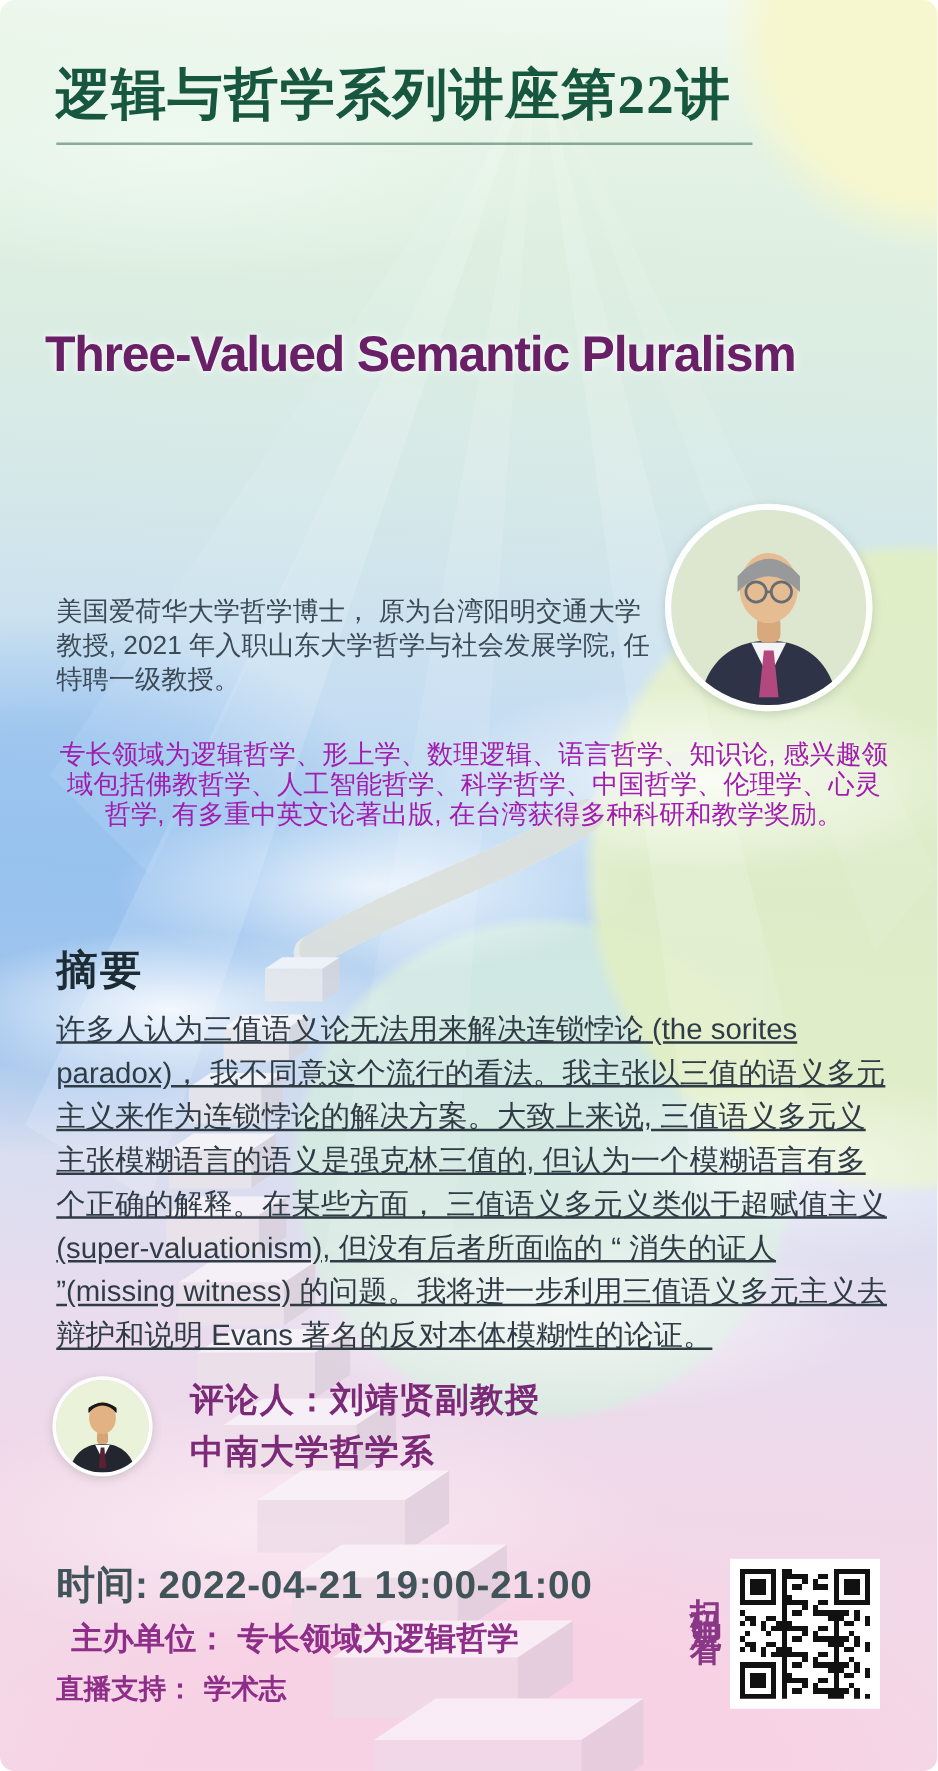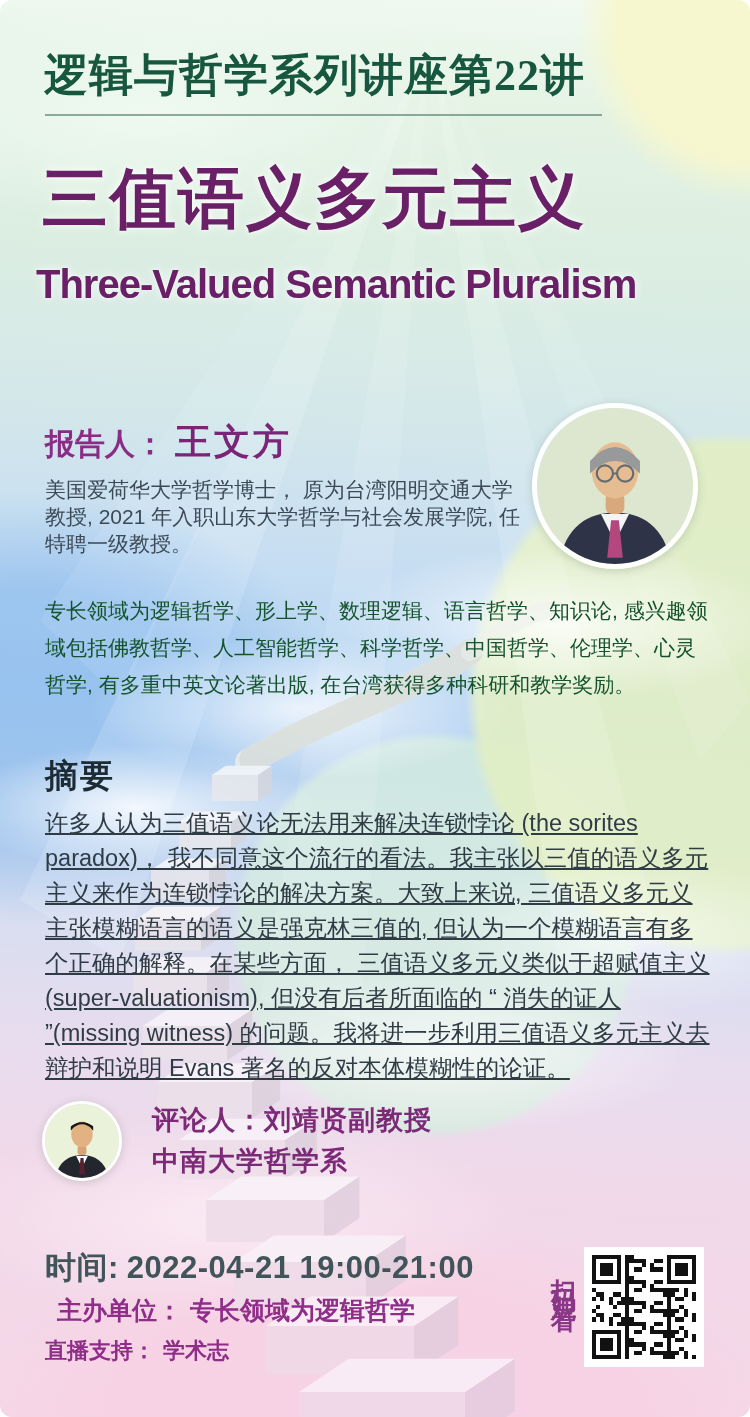--- a/index.html
+++ b/index.html
@@ -45,21 +45,21 @@
     text-shadow:0 0 10px rgba(255,255,255,.9),0 0 3px rgba(255,255,255,.7);
   }
   .title-en{
     left:36px;top:262px;font-size:40px;font-weight:bold;color:#6a2066;letter-spacing:-1px;white-space:nowrap;
     text-shadow:0 0 8px rgba(255,255,255,.9),0 0 2px rgba(255,255,255,.7);
   }
   .speaker-line{left:45px;top:418px;display:flex;align-items:baseline;gap:10px;}
   .sp-label{font-size:30px;font-weight:bold;color:#8a2c85;}
   .sp-name{font-size:36px;font-weight:bold;color:#7c2578;letter-spacing:3px;}
   .bio{left:45px;top:476px;width:478px;font-size:21px;line-height:27px;color:#3c4a56;}
-  .expertise{left:45px;top:592px;width:668px;font-size:21px;line-height:37px;color:#14532d;}
+  .expertise{left:45px;top:592px;width:668px;font-size:21px;line-height:24px;color:#a21caf;text-align:center;}
 
   .avatar{position:absolute;border-radius:50%;overflow:hidden;box-shadow:0 2px 8px rgba(90,110,90,.25);}
   .avatar svg{display:block;width:100%;height:100%;}
   .speaker-avatar{left:532px;top:403px;width:166px;height:166px;border:5px solid rgba(255,255,255,.95);box-sizing:border-box;}
   .commentator-avatar{left:42px;top:1101px;width:80px;height:80px;border:3px solid rgba(255,255,255,.95);box-sizing:border-box;}
 
   .abstract-h{
     left:45px;top:754px;font-family:"Liberation Serif","DejaVu Serif",serif;
     font-size:33px;font-weight:bold;color:#1d2c34;letter-spacing:2px;
   }
@@ -134,27 +134,22 @@
         <polygon points="266,1326 414,1326 414,1374.56 266,1374.56" fill="rgb(239,218,232)"></polygon>
         <polygon points="266,1326 414,1326 458.4,1296.4 310.4,1296.4" fill="rgb(250,241,248)"></polygon>
         <polygon points="465,1392 514.8,1358.8 514.8,1411.32 465,1444.52" fill="rgb(228,204,221)"></polygon>
         <polygon points="299,1392 465,1392 465,1444.52 299,1444.52" fill="rgb(240,217,232)"></polygon>
         <polygon points="299,1392 465,1392 514.8,1358.8 348.8,1358.8" fill="rgb(250,240,248)"></polygon>
       </g>
   </svg>
 
   <h2 class="txt series">逻辑与哲学系列讲座第22讲</h2>
   <div class="divider"></div>
-  <h1 class="txt title-cn">三值语义多元主义</h1>
   <h1 class="txt title-en">Three-Valued Semantic Pluralism</h1>
 
-  <div class="txt speaker-line">
-    <span class="sp-label">报告人：</span>
-    <span class="sp-name">王文方</span>
-  </div>
   <p class="txt bio">美国爱荷华大学哲学博士， 原为台湾阳明交通大学教授, 2021 年入职山东大学哲学与社会发展学院, 任特聘一级教授。</p>
 
   <div class="avatar speaker-avatar">
     <svg viewBox="0 0 100 100" xmlns="http://www.w3.org/2000/svg">
       <circle cx="50" cy="50" r="50" fill="#dde7cf"></circle>
       <path d="M14,102 C17,76 33,67 50,67 C67,67 83,76 86,102 Z" fill="#2f3348"></path>
       <polygon points="41,68 59,68 50,86" fill="#f4f4f6"></polygon>
       <polygon points="47.5,72 52.5,72 55,96 45,96" fill="#b3487f"></polygon>
       <rect x="44" y="54" width="12" height="14" rx="4" fill="#d9a97e"></rect>
       <ellipse cx="50" cy="40" rx="15" ry="18" fill="#e6bd93"></ellipse>

